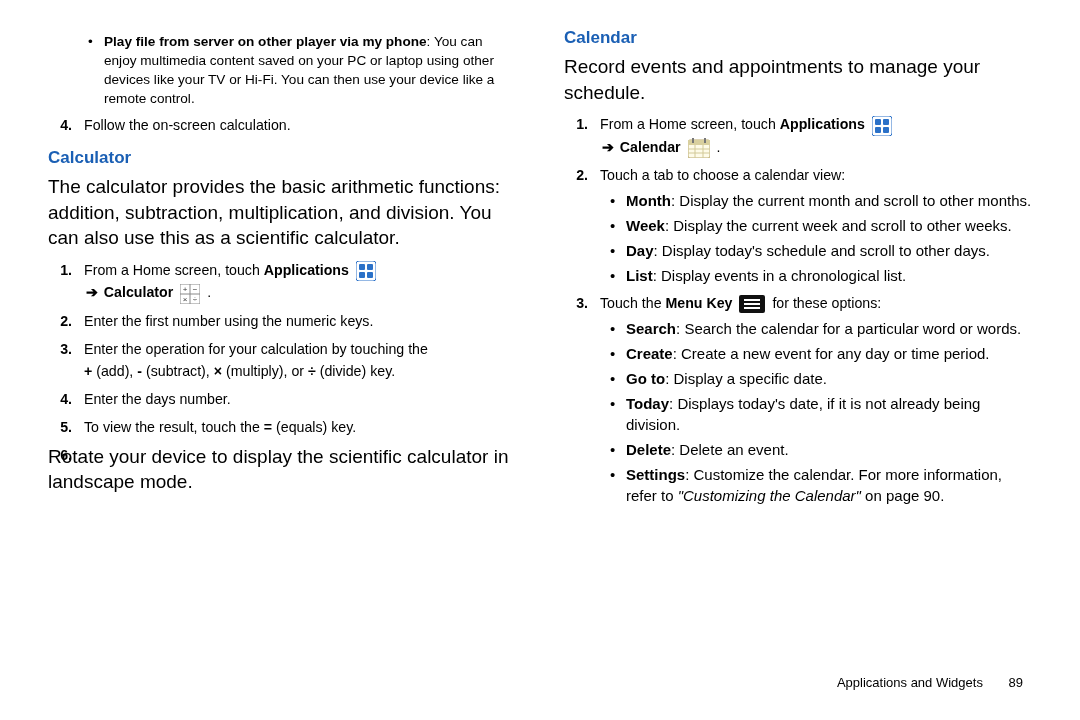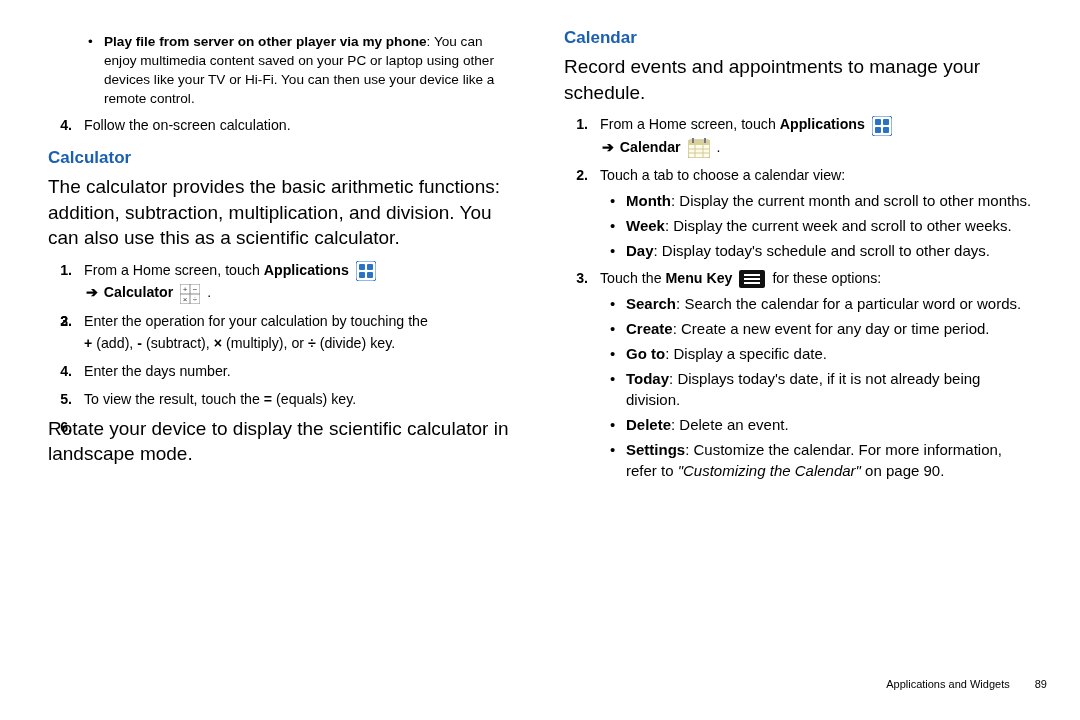--- a/index.html
+++ b/index.html
@@ -76,23 +76,23 @@
   
   .apps-icon, .calc-icon, .cal-icon, .menu-icon {
     display: inline-block;
     vertical-align: middle;
     margin: 0 3px;
   }
   .apps-icon svg, .calc-icon svg, .cal-icon svg, .menu-icon svg { display: block; }
   .italic { font-style: italic; }
   .footer {
     position: absolute;
-    right: 33px;
+    right: 57px;
     bottom: 8px;
-    font-size: 11px;
+    font-size: 13px;
   }
   .footer .pn { margin-left: 22px; }
 </style>
 </head>
 <body>
 
 <div class="page">
 
   <div class="col">
 
@@ -135,20 +135,21 @@
               <text x="5" y="8" font-size="8" text-anchor="middle" fill="#333">+</text>
               <text x="15" y="8" font-size="8" text-anchor="middle" fill="#333">−</text>
               <text x="5" y="18" font-size="8" text-anchor="middle" fill="#333">×</text>
               <text x="15" y="18" font-size="8" text-anchor="middle" fill="#333">÷</text>
             </svg>
         </span>
         <span>.</span>
       </li>
       <li>
         <span class="mk">2.</span>
+        <span>Enter the first number using the numeric keys.</span>
       </li>
       <li>
         <span class="mk">3.</span>
         <span>Enter the operation for your calculation by touching the </span><br>
         <span class="bold">+</span><span> (add), </span><span class="bold">-</span><span> (subtract), </span><span class="bold">×</span><span> (multiply), or </span><span class="bold">÷</span><span> (divide) key.</span>
       </li>
       <li>
         <span class="mk">4.</span>
         <span>Enter the days number.</span>
       </li>
@@ -197,20 +198,21 @@
         </span>
         <span>.</span>
       </li>
       <li>
         <span class="mk">2.</span>
         <span>Touch a tab to choose a calendar view:</span>
         <ul class="bul tight">
           <li><span class="bold">Month</span><span>: Display the current month and scroll to other months.</span></li>
           <li><span class="bold">Week</span><span>: Display the current week and scroll to other weeks.</span></li>
           <li><span class="bold">Day</span><span>: Display today's schedule and scroll to other days.</span></li>
+          <li><span class="bold">List</span><span>: Display events in a chronological list.</span></li>
         </ul>
       </li>
       <li>
         <span class="mk">3.</span>
         <span>Touch the </span><span class="bold">Menu Key</span>
         <span class="menu-icon">
           <svg width="26" height="18">
               <rect x="0" y="0" width="26" height="18" rx="2" fill="#111"></rect>
               <rect x="5" y="4" width="16" height="2" fill="#fff"></rect>
               <rect x="5" y="8" width="16" height="2" fill="#fff"></rect>

